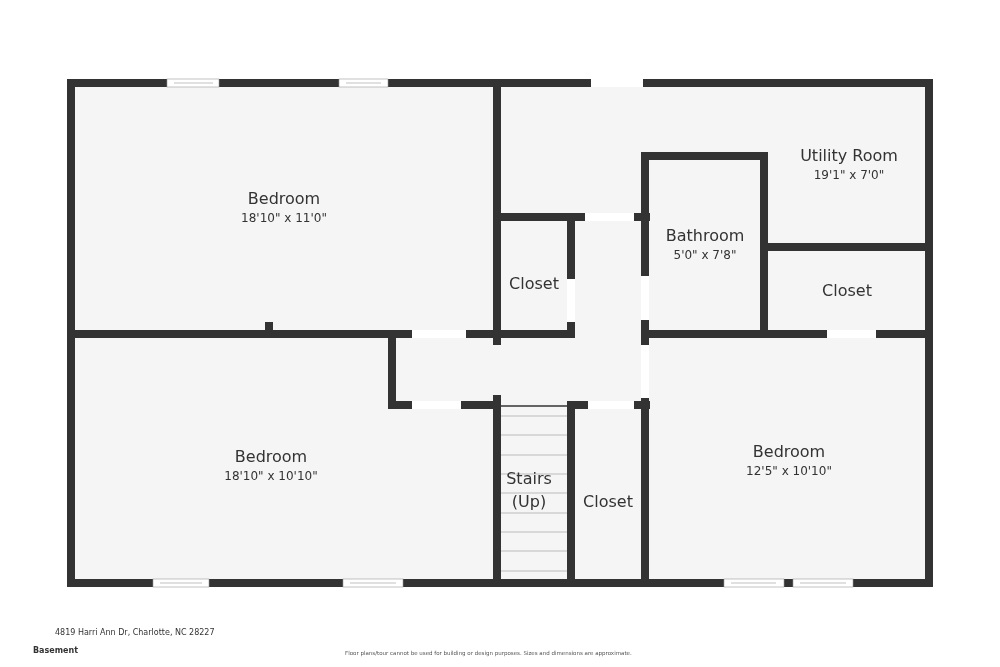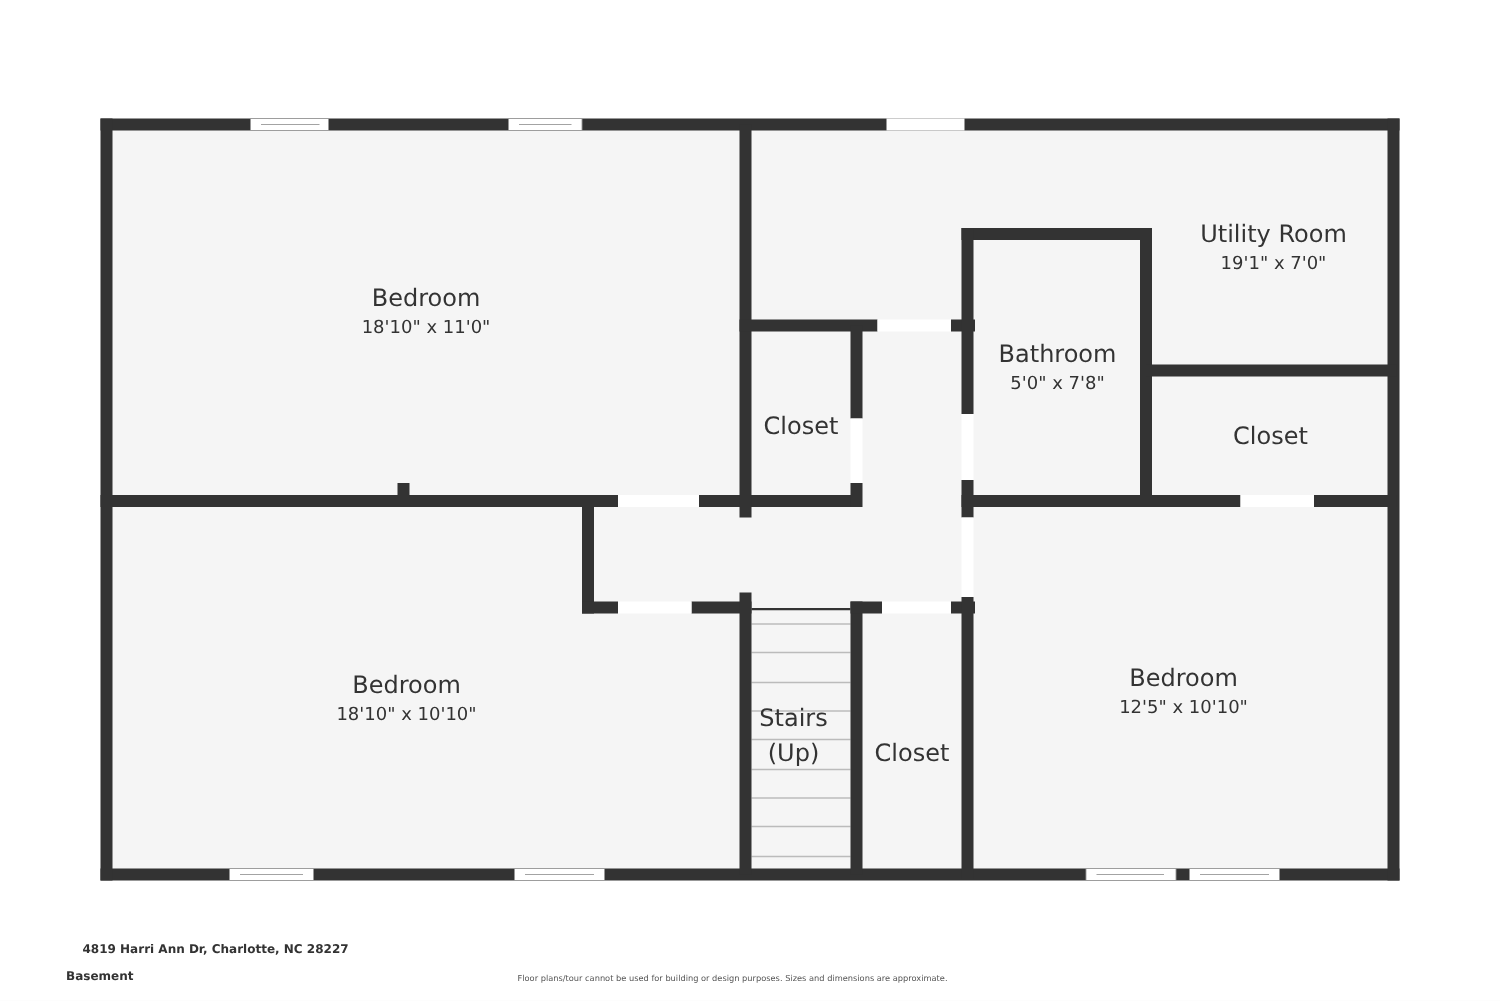--- a/index.html
+++ b/index.html
@@ -1,21 +1,21 @@
 <!DOCTYPE html>
 <html><head>
 <meta charset="utf-8">
 <style>
   html, body { margin: 0; padding: 0; background: #ffffff; }
   body { width: 1000px; height: 667px; position: relative; overflow: hidden; font-family: "DejaVu Sans", sans-serif; }
   #plan { position: absolute; left: 0; top: 0; width: 1000px; height: 667px; }
   .room-name { font-family: "DejaVu Sans", sans-serif; font-size: 16px; fill: #333333; text-anchor: middle; }
   .room-dim { font-family: "DejaVu Sans", sans-serif; font-size: 12px; fill: #333333; text-anchor: middle; }
-  .footer-address { position: absolute; left: 16px; top: 628px; font-size: 8px; color: #333; font-weight: bold; padding-left: 39px; }
-  .footer-level { position: absolute; left: 16px; top: 646px; font-size: 8px; color: #333; font-weight: bold; padding-left: 28px; }
+  .footer-address { position: absolute; left: 16px; top: 628px; font-size: 8px; color: #333; font-weight: normal; padding-left: 39px; }
+  .footer-level { position: absolute; left: 5px; top: 646px; font-size: 8px; color: #333; font-weight: bold; padding-left: 28px; }
   .footer-disclaimer { position: absolute; left: 345px; top: 650px; font-size: 5.5px; color: #555; }
 </style>
 </head>
 <body>
 
 <svg id="plan" viewBox="0 0 1000 667" xmlns="http://www.w3.org/2000/svg">
 
   <rect x="71" y="83" width="858" height="499" fill="#f5f5f5"></rect>
 
   <g stroke="#bbbbbb" stroke-width="1">

